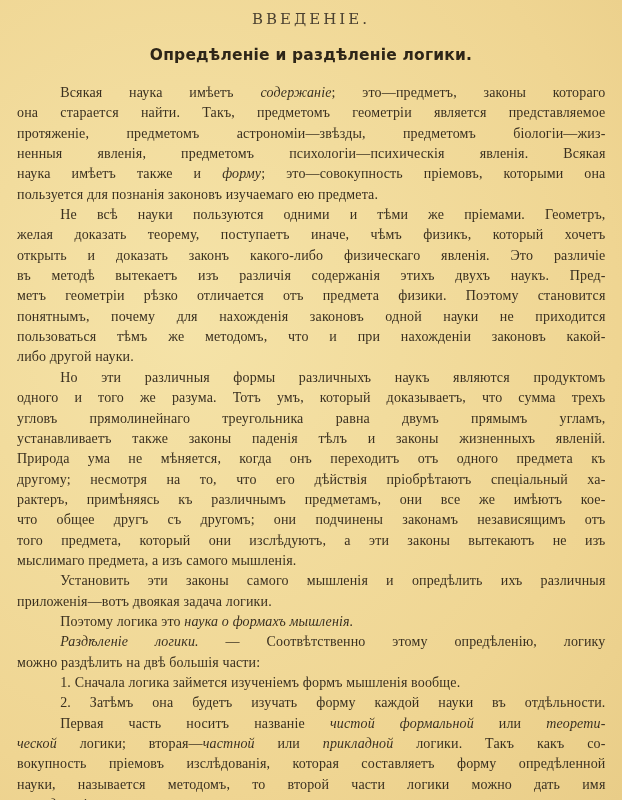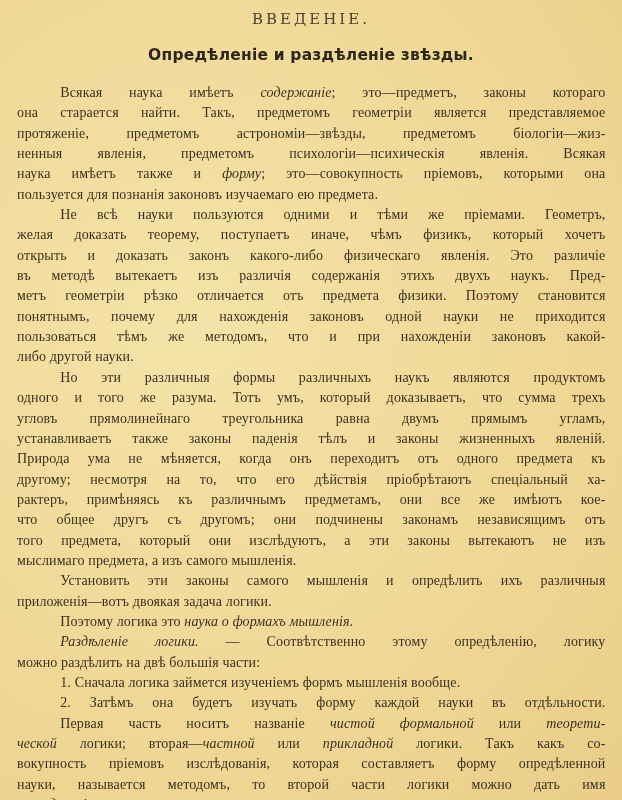--- a/index.html
+++ b/index.html
@@ -29,21 +29,21 @@
   }
   .ln.ind { padding-left: 45px; width: 568px; }
   .ln.last { text-align-last: left; }
   .it { font-style: italic; }
 </style>
 </head>
 <body>
 
 <div class="page">
   <div class="title">ВВЕДЕНІЕ.</div>
-  <div class="heading">Опредѣленіе и раздѣленіе звѣзды.</div>
+  <div class="heading">Опредѣленіе и раздѣленіе логики.</div>
   <div class="body" id="body">
       <div class="ln ind"><span>Всякая наука имѣетъ </span><span class="it">содержаніе</span><span>; это—предметъ, законы котораго</span></div>
       <div class="ln"><span>она старается найти. Такъ, предметомъ геометріи является представляемое</span></div>
       <div class="ln"><span>протяженіе, предметомъ астрономіи—звѣзды, предметомъ біологіи—жиз-</span></div>
       <div class="ln"><span>ненныя явленія, предметомъ психологіи—психическія явленія. Всякая</span></div>
       <div class="ln"><span>наука имѣетъ также и </span><span class="it">форму</span><span>; это—совокупность пріемовъ, которыми она</span></div>
       <div class="ln last"><span>пользуется для познанія законовъ изучаемаго ею предмета.</span></div>
       <div class="ln ind"><span>Не всѣ науки пользуются одними и тѣми же пріемами. Геометръ,</span></div>
       <div class="ln"><span>желая доказать теорему, поступаетъ иначе, чѣмъ физикъ, который хочетъ</span></div>
       <div class="ln"><span>открыть и доказать законъ какого-либо физическаго явленія. Это различіе</span></div>

